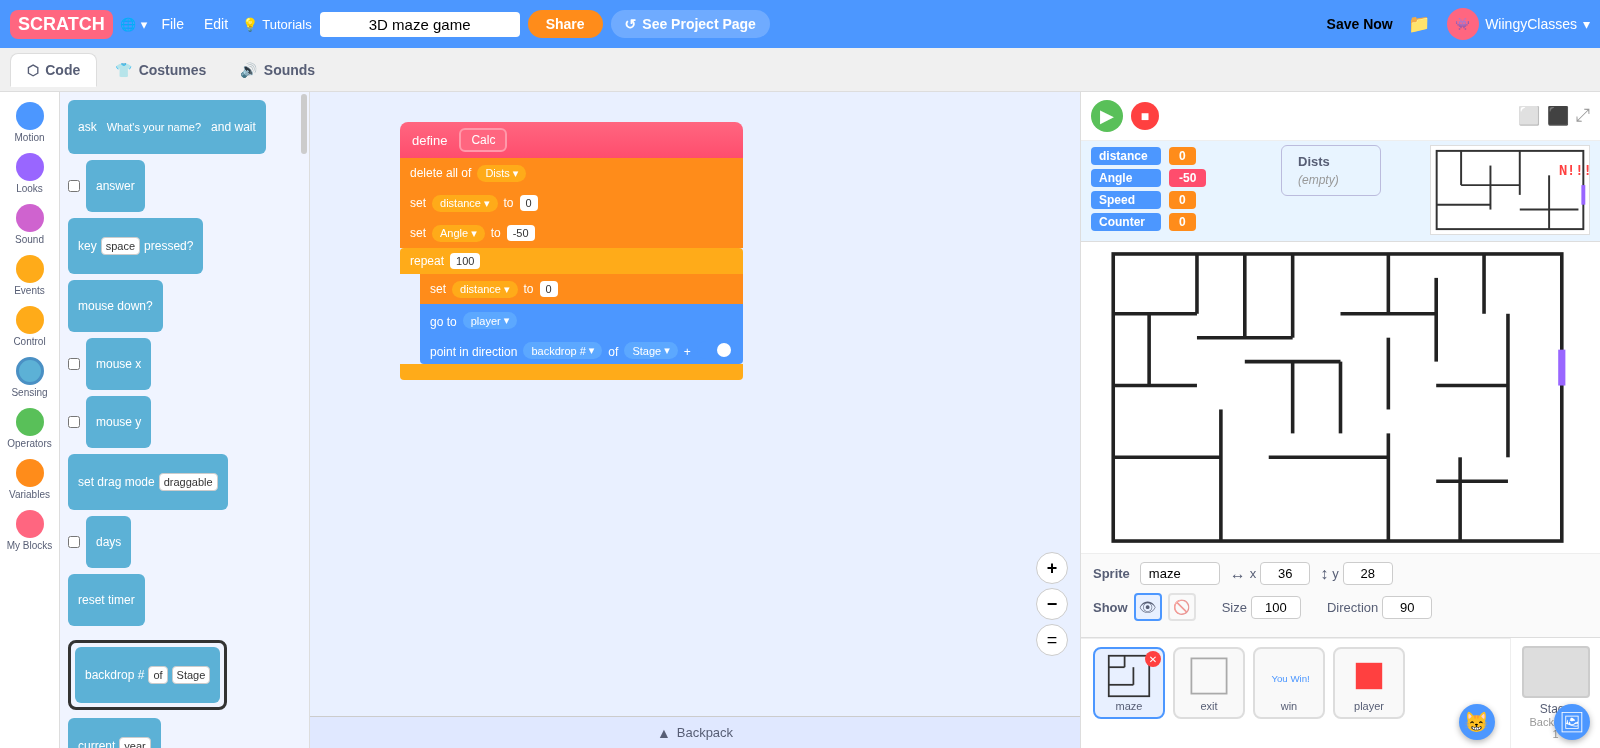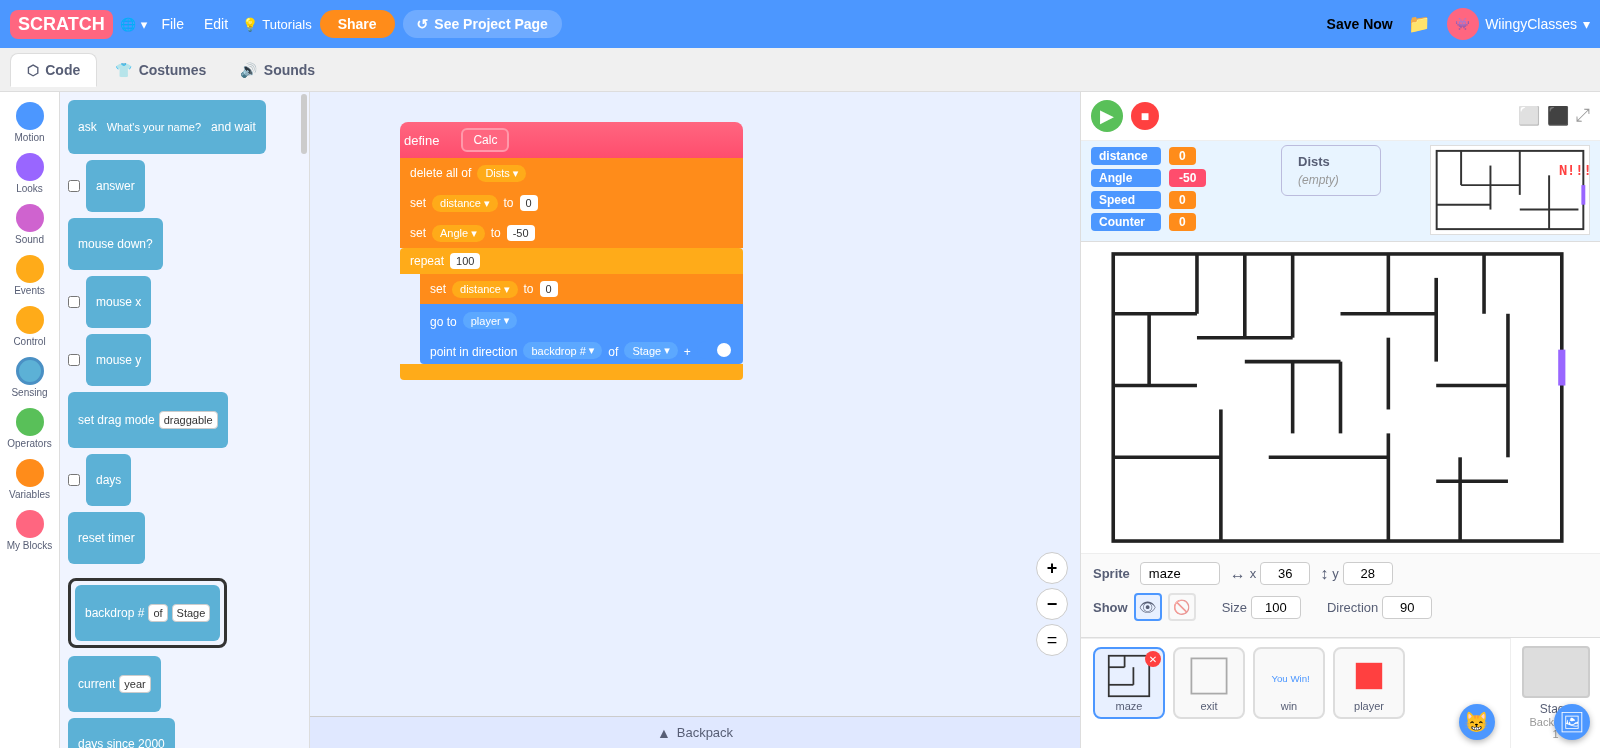--- a/index.html
+++ b/index.html
@@ -70,21 +70,21 @@
     
     #canvas-area {
       flex: 1; background: #E9F0FF; position: relative; display: flex; flex-direction: column;
     }
     #stage-canvas {
       flex: 1; position: relative; overflow: hidden;
     }
     .block-stack {
       position: absolute; cursor: grab;
     }
-    .block-define { background: linear-gradient(180deg, #FF6680 0%, #FF4D6D 100%); border-radius: 8px 8px 0 0; padding: 6px 4px; color: white; font-size: 13px; display: flex; align-items: center; gap: 22px; }
+    .block-define { background: linear-gradient(180deg, #FF6680 0%, #FF4D6D 100%); border-radius: 8px 8px 0 0; padding: 6px 12px; color: white; font-size: 13px; display: flex; align-items: center; gap: 12px; }
     .block-row { padding: 5px 10px; color: white; font-size: 12px; display: flex; align-items: center; gap: 6px; min-height: 30px; }
     .b-orange { background: #FF8C1A; }
     .b-blue { background: #4C97FF; align-items: flex-end; }
     .val-box { background: white; color: #333; border-radius: 4px; padding: 2px 6px; font-size: 11px; }
     .dropdown-box { background: #FFAB19; color: white; border-radius: 10px; padding: 2px 8px; font-size: 11px; display: flex; align-items: center; gap: 3px; }
     .toggle-on { background: #4C97FF; border-radius: 12px; width: 36px; height: 18px; display: flex; align-items: center; justify-content: flex-end; padding: 2px; }
     .toggle-circle { background: white; border-radius: 50%; width: 14px; height: 14px; }
 
     
     #backpack-bar {
@@ -160,20 +160,21 @@
   <div class="globe-btn">
     <span>🌐</span>
     <span>▾</span>
   </div>
   <span class="top-btn">File</span>
   <span class="top-btn">Edit</span>
   <span class="globe-btn">
     <span>💡</span>
     <span>Tutorials</span>
   </span>
+  <input id="project-title-input" type="text" value="3D maze game" style="">
   <button id="share-btn">Share</button>
   <div id="see-project-btn">
     <span>↺</span>
     <span>See Project Page</span>
   </div>
   <div class="spacer"></div>
   <span id="save-now-btn">Save Now</span>
   <span id="folder-icon">📁</span>
   <div id="user-menu">
     <div id="user-avatar">👾</div>
@@ -248,20 +249,27 @@
         </span>
         <span>and wait</span>
       </span>
     </div>
     
     <div class="checkbox-item">
       <input type="checkbox" class="block-checkbox" style="">
       <span class="block-pill block-cyan">answer</span>
     </div>
     
+    <div class="block-item">
+      <span class="block-pill block-cyan">
+        <span>key</span>
+        <span class="block-select">space</span>
+        <span>pressed?</span>
+      </span>
+    </div>
     
     <div class="block-item">
       <span class="block-pill block-cyan">mouse down?</span>
     </div>
     
     <div class="checkbox-item">
       <input type="checkbox" class="block-checkbox" style="">
       <span class="block-pill block-cyan">mouse x</span>
     </div>
     

